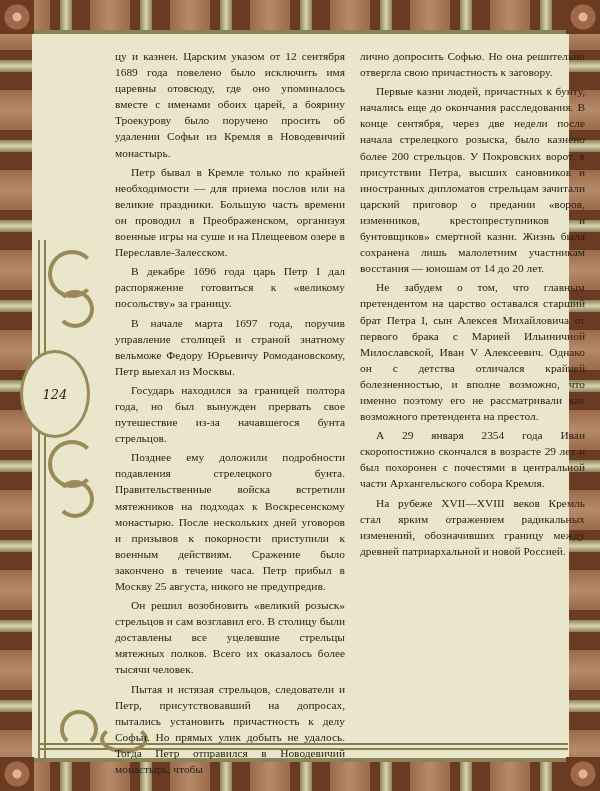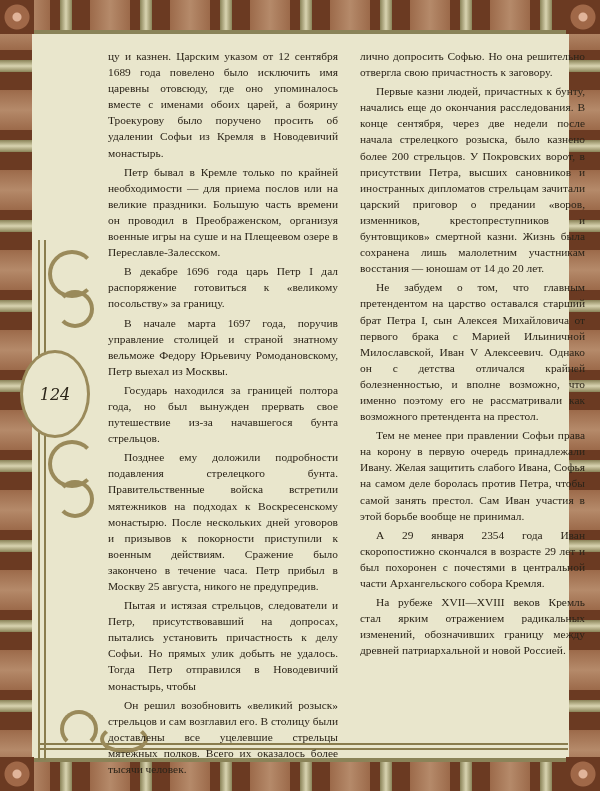--- a/index.html
+++ b/index.html
@@ -66,29 +66,29 @@
   .orn5 { left: 60px; top: 710px; width: 30px; height: 30px; border-bottom-color: transparent; }
   .orn6 { left: 100px; top: 725px; width: 40px; height: 20px; border-top-color: transparent; border-radius: 50% 50% 50% 50%; }
   .page-medallion {
     position: absolute; left: 20px; top: 350px; width: 64px; height: 82px;
     border: 3px solid #9a8a5a; border-radius: 50%;
     background: #e9e6cc;
     display: flex; align-items: center; justify-content: center;
   }
   .page-number {
     font-family: "DejaVu Serif", serif; font-style: italic;
-    font-size: 16px; color: #2a2418;
+    font-size: 13px; color: #2a2418;
   }
   
   .column {
     position: absolute; top: 48px; width: 230px;
     font-size: 11.4px; line-height: 16.1px; color: #2b2419;
     text-align: justify; hyphens: auto;
   }
-  .col-left { left: 108px; }
+  .col-left { left: 115px; }
   .col-right { left: 360px; width: 225px; }
   .column p { margin: 0 0 3px 0; text-indent: 16px; }
   .column p.cont { text-indent: 0; }
 </style>
 </head>
 <body>
 
 <div class="page">
 
   <div class="band band-top"></div>
@@ -116,26 +116,25 @@
     <span class="page-number">124</span>
   </div>
 
   <div class="column col-left">
     <p class="cont">цу и казнен. Царским указом от 12 сентября 1689 года повелено было исключить имя царевны отовсюду, где оно упоминалось вместе с именами обоих царей, а боярину Троекурову было поручено просить об удалении Софьи из Кремля в Новодевичий монастырь.</p>
     <p>Петр бывал в Кремле только по крайней необходимости — для приема послов или на великие праздники. Большую часть времени он проводил в Преображенском, организуя военные игры на суше и на Плещеевом озере в Переславле-Залесском.</p>
     <p>В декабре 1696 года царь Петр I дал распоряжение готовиться к «великому посольству» за границу.</p>
     <p>В начале марта 1697 года, поручив управление столицей и страной знатному вельможе Федору Юрьевичу Ромодановскому, Петр выехал из Москвы.</p>
     <p>Государь находился за границей полтора года, но был вынужден прервать свое путешествие из-за начавшегося бунта стрельцов.</p>
     <p>Позднее ему доложили подробности подавления стрелецкого бунта. Правительственные войска встретили мятежников на подходах к Воскресенскому монастырю. После нескольких дней уговоров и призывов к покорности приступили к военным действиям. Сражение было закончено в течение часа. Петр прибыл в Москву 25 августа, никого не предупредив.</p>
+    <p>Он решил возобновить «великий розыск» стрельцов и сам возглавил его. В столицу были доставлены все уцелевшие стрельцы мятежных полков. Всего их оказалось более тысячи человек.</p>
     <p>Пытая и истязая стрельцов, следователи и Петр, присутствовавший на допросах, пытались установить причастность к делу Софьи. Но прямых улик добыть не удалось. Тогда Петр отправился в Новодевичий монастырь, чтобы</p>
-    <p>Он решил возобновить «великий розыск» стрельцов и сам возглавил его. В столицу были доставлены все уцелевшие стрельцы мятежных полков. Всего их оказалось более тысячи человек.</p>
   </div>
 
   <div class="column col-right">
     <p class="cont">лично допросить Софью. Но она решительно отвергла свою причастность к заговору.</p>
     <p>Первые казни людей, причастных к бунту, начались еще до окончания расследования. В конце сентября, через две недели после начала стрелецкого розыска, было казнено более 200 стрельцов. У Покровских ворот, в присутствии Петра, высших сановников и иностранных дипломатов стрельцам зачитали царский приговор о предании «воров, изменников, крестопреступников и бунтовщиков» смертной казни. Жизнь была сохранена лишь малолетним участникам восстания — юношам от 14 до 20 лет.</p>
     <p>Не забудем о том, что главным претендентом на царство оставался старший брат Петра I, сын Алексея Михайловича от первого брака с Марией Ильиничной Милославской, Иван V Алексеевич. Однако он с детства отличался крайней болезненностью, и вполне возможно, что именно поэтому его не рассматривали как возможного претендента на престол.</p>
-    <p>Тем не менее при правлении Софьи права на корону в первую очередь принадлежали Ивану. Желая защитить слабого Ивана, Софья на самом деле боролась против Петра, чтобы самой занять престол. Сам Иван участия в этой борьбе вообще не принимал.</p>
     <p>А 29 января 2354 года Иван скоропостижно скончался в возрасте 29 лет и был похоронен с почестями в центральной части Архангельского собора Кремля.</p>
     <p>На рубеже XVII—XVIII веков Кремль стал ярким отражением радикальных изменений, обозначивших границу между древней патриархальной и новой Россией.</p>
   </div>
 
 </div>
 
 </body></html>

